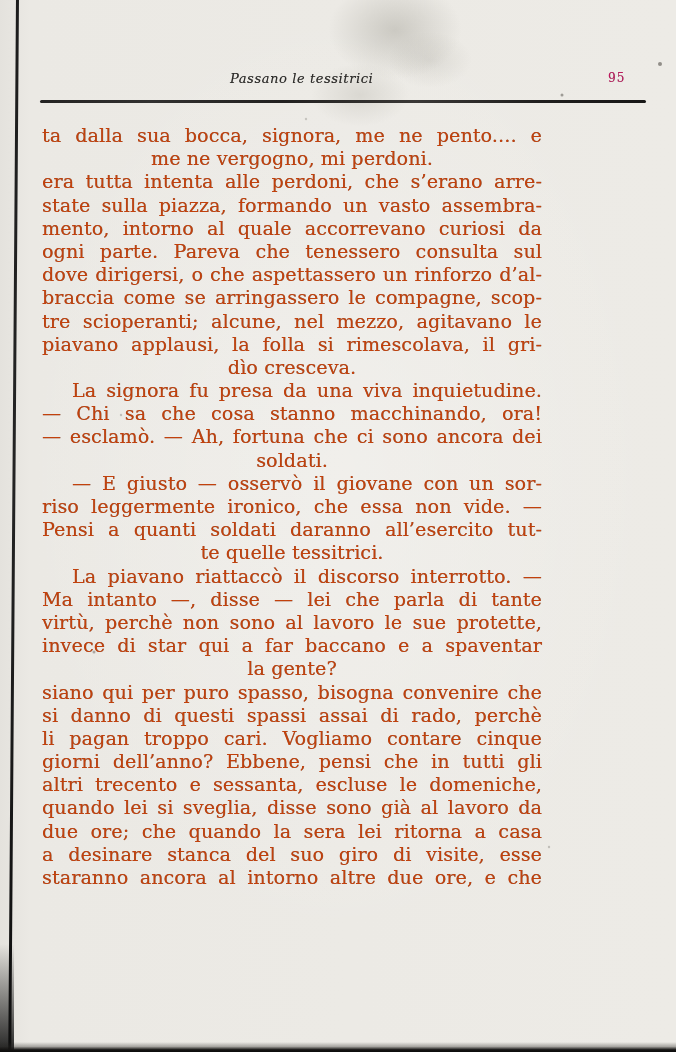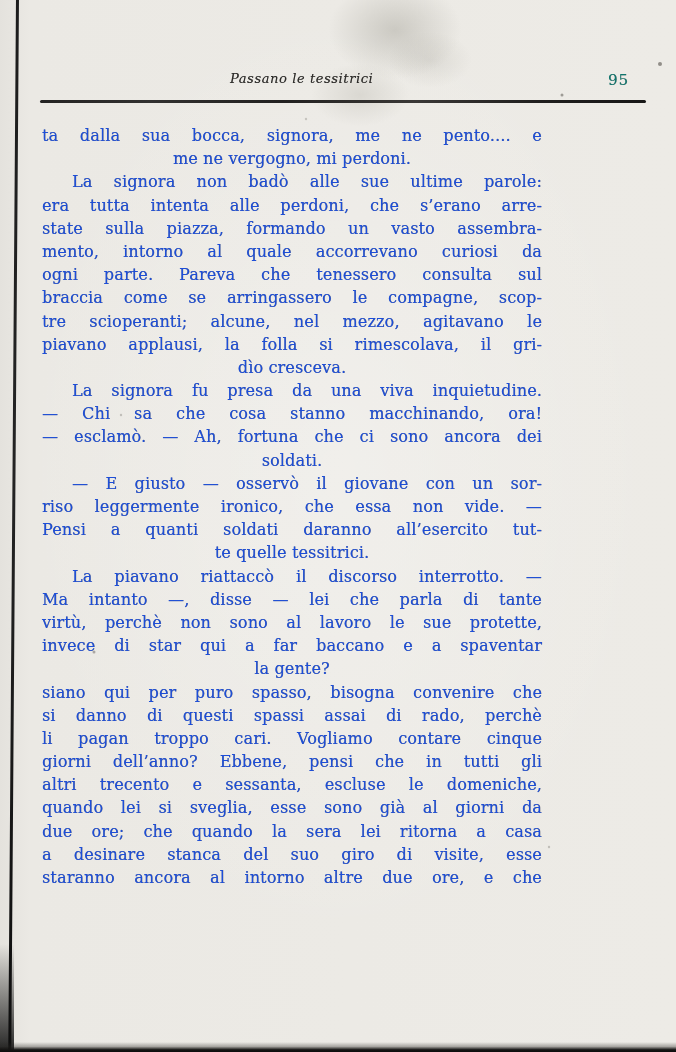--- a/index.html
+++ b/index.html
@@ -56,36 +56,36 @@
   
   .header { position: absolute; left: 0; top: 0; width: 676px; height: 110px; }
   .running-title {
     position: absolute; left: 230px; top: 71px;
     font-style: italic; font-size: 13px; letter-spacing: 0.6px;
     color: #2d2c2a;
     text-shadow: 0.2px 0.2px 0.5px rgba(45,44,42,0.5);
   }
   .page-number {
     position: absolute; left: 608px; top: 71px;
-    font-size: 15px; color: #0f766e; letter-spacing: 1px;
+    font-size: 12px; color: #be185d; letter-spacing: 1px;
     text-shadow: 0.2px 0.2px 0.5px rgba(45,44,42,0.5);
     text-align: center;
   }
   .header-rule {
     position: absolute; left: 40px; top: 100px;
     width: 606px; height: 2.6px;
     background: linear-gradient(90deg, #242322 0%, #323130 18%, #222120 40%, #3a3836 62%, #201f1e 82%, #181717 100%);
     border-radius: 2px;
   }
 
   
   .page-body {
     position: absolute; left: 42px; top: 124px; width: 500px;
-    color: #1d4ed8;
-    font-size: 16px;
+    color: #c2410c;
+    font-size: 19px;
     letter-spacing: 0.15px;
     text-shadow: 0.25px 0.25px 0.55px rgba(50,48,45,0.55);
   }
   .line { height: 23.2px; line-height: 23.2px; white-space: nowrap; text-align: center; }
   .line.j { white-space: normal; text-align: justify; text-align-last: justify; }
   .line.indent { padding-left: 30px; }
 </style>
 </head>
 <body>
 
@@ -94,25 +94,25 @@
 
 <div class="header">
   <div class="running-title">Passano le tessitrici</div>
   <div class="page-number">95</div>
   <div class="header-rule"></div>
 </div>
 
 <div class="page-body">
     <div class="line j">ta dalla sua bocca, signora, me ne pento.... e</div>
     <div class="line">me ne vergogno, mi perdoni.</div>
-    <div class="line j indent">La signora non badò alle sue ultime parole:</div>
     <div class="line j">era tutta intenta alle perdoni, che s’erano arre-</div>
     <div class="line j">state sulla piazza, formando un vasto assembra-</div>
     <div class="line j">mento, intorno al quale accorrevano curiosi da</div>
     <div class="line j">ogni parte. Pareva che tenessero consulta sul</div>
+    <div class="line j">dove dirigersi, o che aspettassero un rinforzo d’al-</div>
     <div class="line j">braccia come se arringassero le compagne, scop-</div>
     <div class="line j">tre scioperanti; alcune, nel mezzo, agitavano le</div>
     <div class="line j">piavano applausi, la folla si rimescolava, il gri-</div>
     <div class="line">dìo cresceva.</div>
     <div class="line j indent">La signora fu presa da una viva inquietudine.</div>
     <div class="line j">— Chi sa che cosa stanno macchinando, ora!</div>
     <div class="line j">— esclamò. — Ah, fortuna che ci sono ancora dei</div>
     <div class="line">soldati.</div>
     <div class="line j indent">— E giusto — osservò il giovane con un sor-</div>
     <div class="line j">riso leggermente ironico, che essa non vide. —</div>
@@ -121,21 +121,21 @@
     <div class="line j indent">La piavano riattaccò il discorso interrotto. —</div>
     <div class="line j">Ma intanto —, disse — lei che parla di tante</div>
     <div class="line j">virtù, perchè non sono al lavoro le sue protette,</div>
     <div class="line j">invece di star qui a far baccano e a spaventar</div>
     <div class="line">la gente?</div>
     <div class="line j">siano qui per puro spasso, bisogna convenire che</div>
     <div class="line j">si danno di questi spassi assai di rado, perchè</div>
     <div class="line j">li pagan troppo cari. Vogliamo contare cinque</div>
     <div class="line j">giorni dell’anno? Ebbene, pensi che in tutti gli</div>
     <div class="line j">altri trecento e sessanta, escluse le domeniche,</div>
-    <div class="line j">quando lei si sveglia, esse sono già al giorni da</div>
+    <div class="line j">quando lei si sveglia, disse sono già al lavoro da</div>
     <div class="line j">due ore; che quando la sera lei ritorna a casa</div>
     <div class="line j">a desinare stanca del suo giro di visite, esse</div>
     <div class="line j">staranno ancora al intorno altre due ore, e che</div>
   </div>
 
 <div class="left-binding-line"></div>
 <div class="bottom-left-corner"></div>
 <div class="bottom-edge-shadow"></div>
 
 </body></html>

